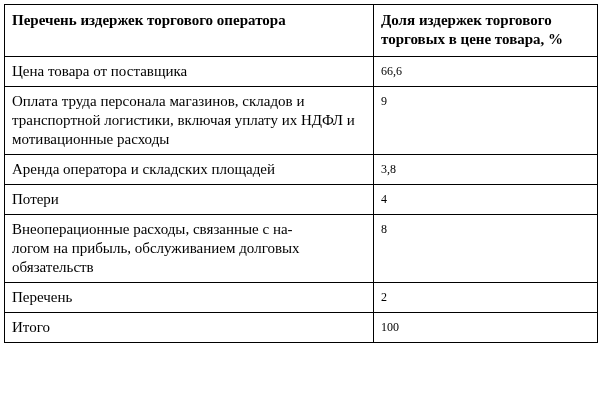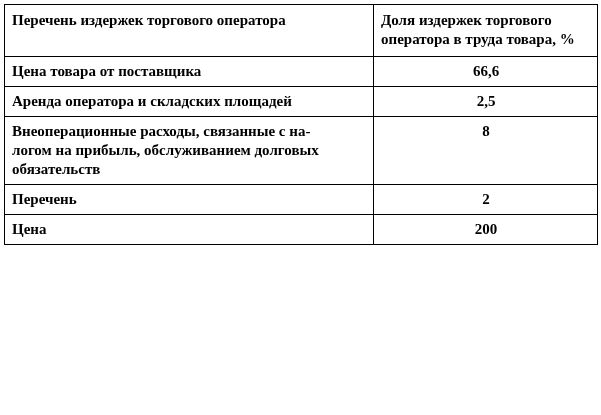--- a/index.html
+++ b/index.html
@@ -27,75 +27,82 @@
     table-layout: fixed;
     margin: 0;
   }
   table.cost-table col.c1 { width: 369px; }
   table.cost-table col.c2 { width: 224px; }
   table.cost-table th,
   table.cost-table td {
     border: 1px solid #000000;
     vertical-align: top;
     text-align: left;
-    font-weight: bold;
+    font-weight: normal;
     font-size: 15px;
     line-height: 19px;
     padding: 5px 6px 5px 7px;
   }
   table.cost-table thead th {
     font-weight: bold;
     font-size: 15px;
     line-height: 19px;
     padding-top: 6px;
     padding-bottom: 7px;
   }
   table.cost-table tbody td.label {
     font-size: 15px;
   }
   table.cost-table tbody td.value {
-    font-size: 15px;
-    text-align: center;
+    font-size: 12px;
   }
   .hyphen-break {
     white-space: pre-line;
   }
 </style>
 </head>
 <body>
 
 <div class="page">
   <table class="cost-table">
     <colgroup>
       <col class="c1">
       <col class="c2">
     </colgroup>
     <thead>
       <tr>
         <th>Перечень издержек торгового оператора</th>
-        <th>Доля издержек торгового оператора в труда товара, %</th>
+        <th>Доля издержек торгового торговых в цене товара, %</th>
       </tr>
     </thead>
     <tbody>
       <tr>
         <td class="label">Цена товара от поставщика</td>
         <td class="value">66,6</td>
       </tr>
       <tr>
+        <td class="label">Оплата труда персонала магазинов, складов и транспортной логистики, включая уплату их НДФЛ и мотивационные расходы</td>
+        <td class="value">9</td>
+      </tr>
+      <tr>
         <td class="label">Аренда оператора и складских площадей</td>
-        <td class="value">2,5</td>
+        <td class="value">3,8</td>
+      </tr>
+      <tr>
+        <td class="label">Потери</td>
+        <td class="value">4</td>
       </tr>
       <tr>
         <td class="label hyphen-break">Внеоперационные расходы, связанные с на-
 логом на прибыль, обслуживанием долговых обязательств</td>
         <td class="value">8</td>
       </tr>
       <tr>
         <td class="label">Перечень</td>
         <td class="value">2</td>
       </tr>
       <tr>
-        <td class="label">Цена</td>
-        <td class="value">200</td>
+        <td class="label">Итого</td>
+        <td class="value">100</td>
       </tr>
     </tbody>
   </table>
 </div>
 
 </body></html>

